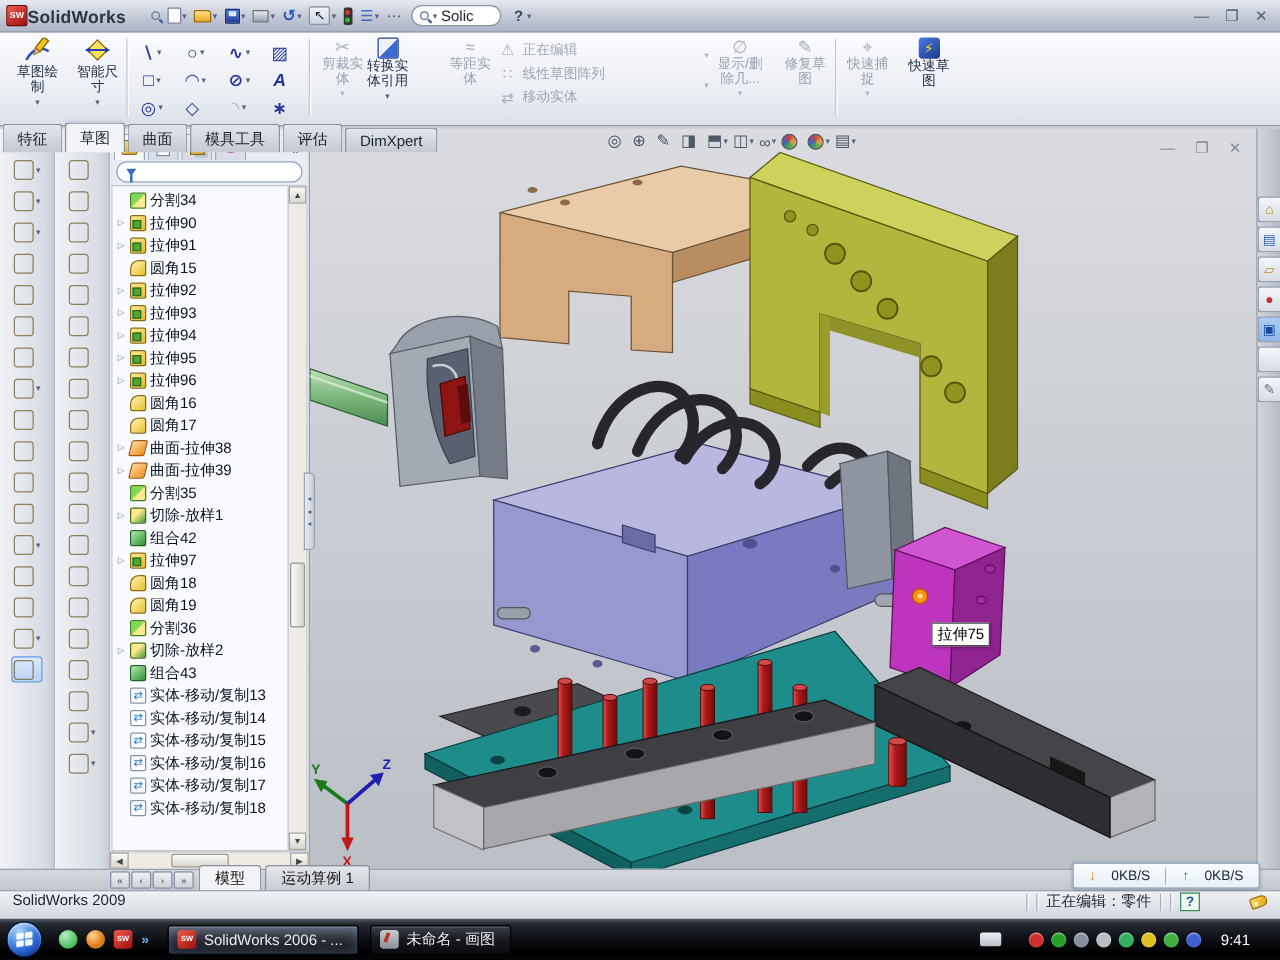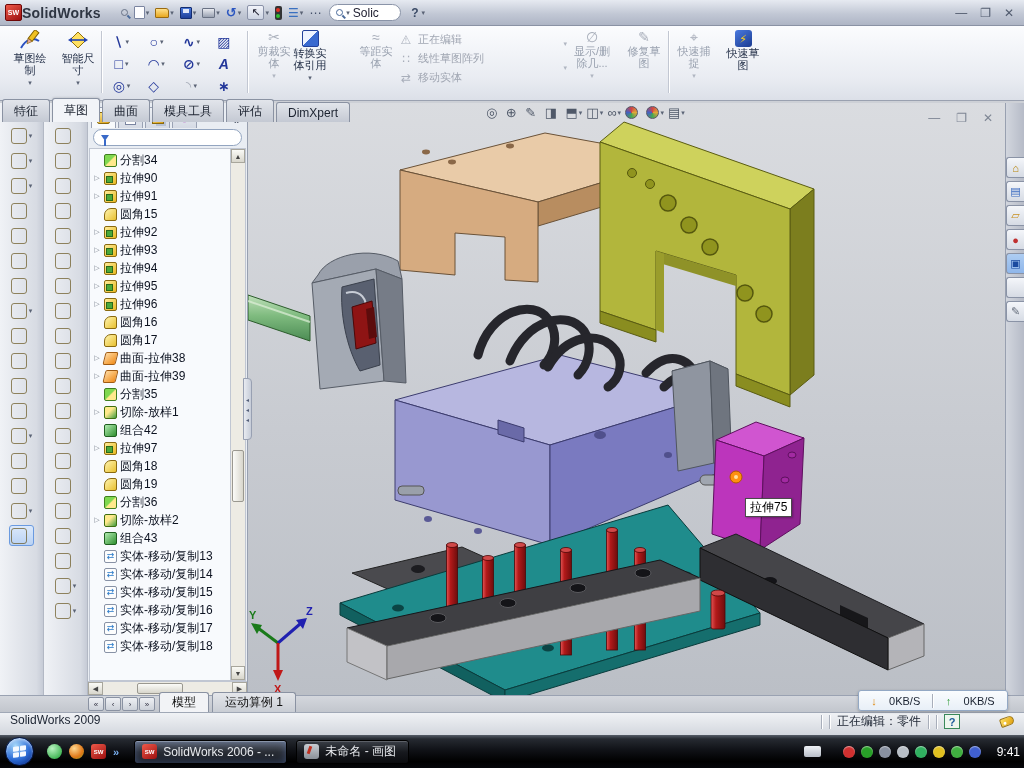--- a/index.html
+++ b/index.html
@@ -1010,16 +1010,16 @@
     <span class="trayic kb"></span>
         <span class="trayic" style="--c: #d03030;"></span>
         <span class="trayic" style="--c: #28a028;"></span>
         <span class="trayic" style="--c: #8890a0;"></span>
         <span class="trayic" style="--c: #b8bec6;"></span>
         <span class="trayic" style="--c: #30b060;"></span>
         <span class="trayic" style="--c: #e0c020;"></span>
         <span class="trayic" style="--c: #40b040;"></span>
         <span class="trayic" style="--c: #4060d0;"></span>
       </span>
-    <span class="clock" style="padding-right:4px">9:41</span>
+    <span class="clock" style="padding-right:24px">9:41</span>
   </div>
 
 </div>
 
 </body></html>

